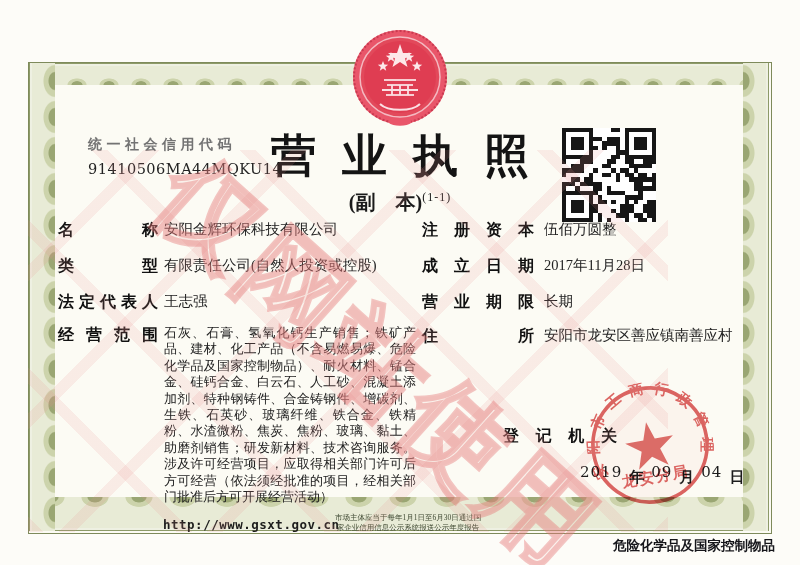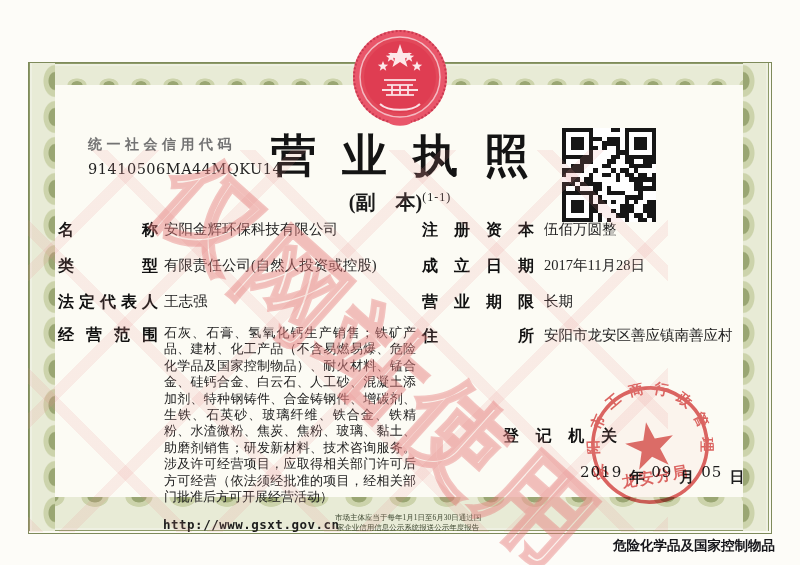--- a/index.html
+++ b/index.html
@@ -583,21 +583,21 @@
     <div class="val">长期</div>
   </div>
   <div class="row row-r" style="top:326px;">
     <div class="lbl">住所</div>
     <div class="val">安阳市龙安区善应镇南善应村</div>
   </div>
 
   <div class="reg-label">登记机关</div>
 
   <div class="date-line">
-    <span class="num">2019</span><span class="tpl">年</span><span class="num">09</span><span class="tpl">月</span><span class="num">05</span><span class="tpl">日</span>
+    <span class="num">2019</span><span class="tpl">年</span><span class="num">09</span><span class="tpl">月</span><span class="num">04</span><span class="tpl">日</span>
   </div>
 
   <svg class="seal" width="126" height="126" viewBox="0 0 126 126">
     <circle cx="63" cy="63" r="57" fill="rgba(235,120,125,0.06)" stroke="#d9504f" stroke-width="3.6"></circle>
     <defs>
       <path id="sealArc" d="M 16.3,85.8 A 52,52 0 1 1 109.7,85.8" fill="none"></path>
     </defs>
     <text font-family="Liberation Sans, DejaVu Sans, sans-serif" font-size="14.5" font-weight="bold" fill="#d9504f">
       <textPath href="#sealArc" startOffset="0" textLength="226" lengthAdjust="spacing">安阳市工商行政管理局</textPath>
     </text>

